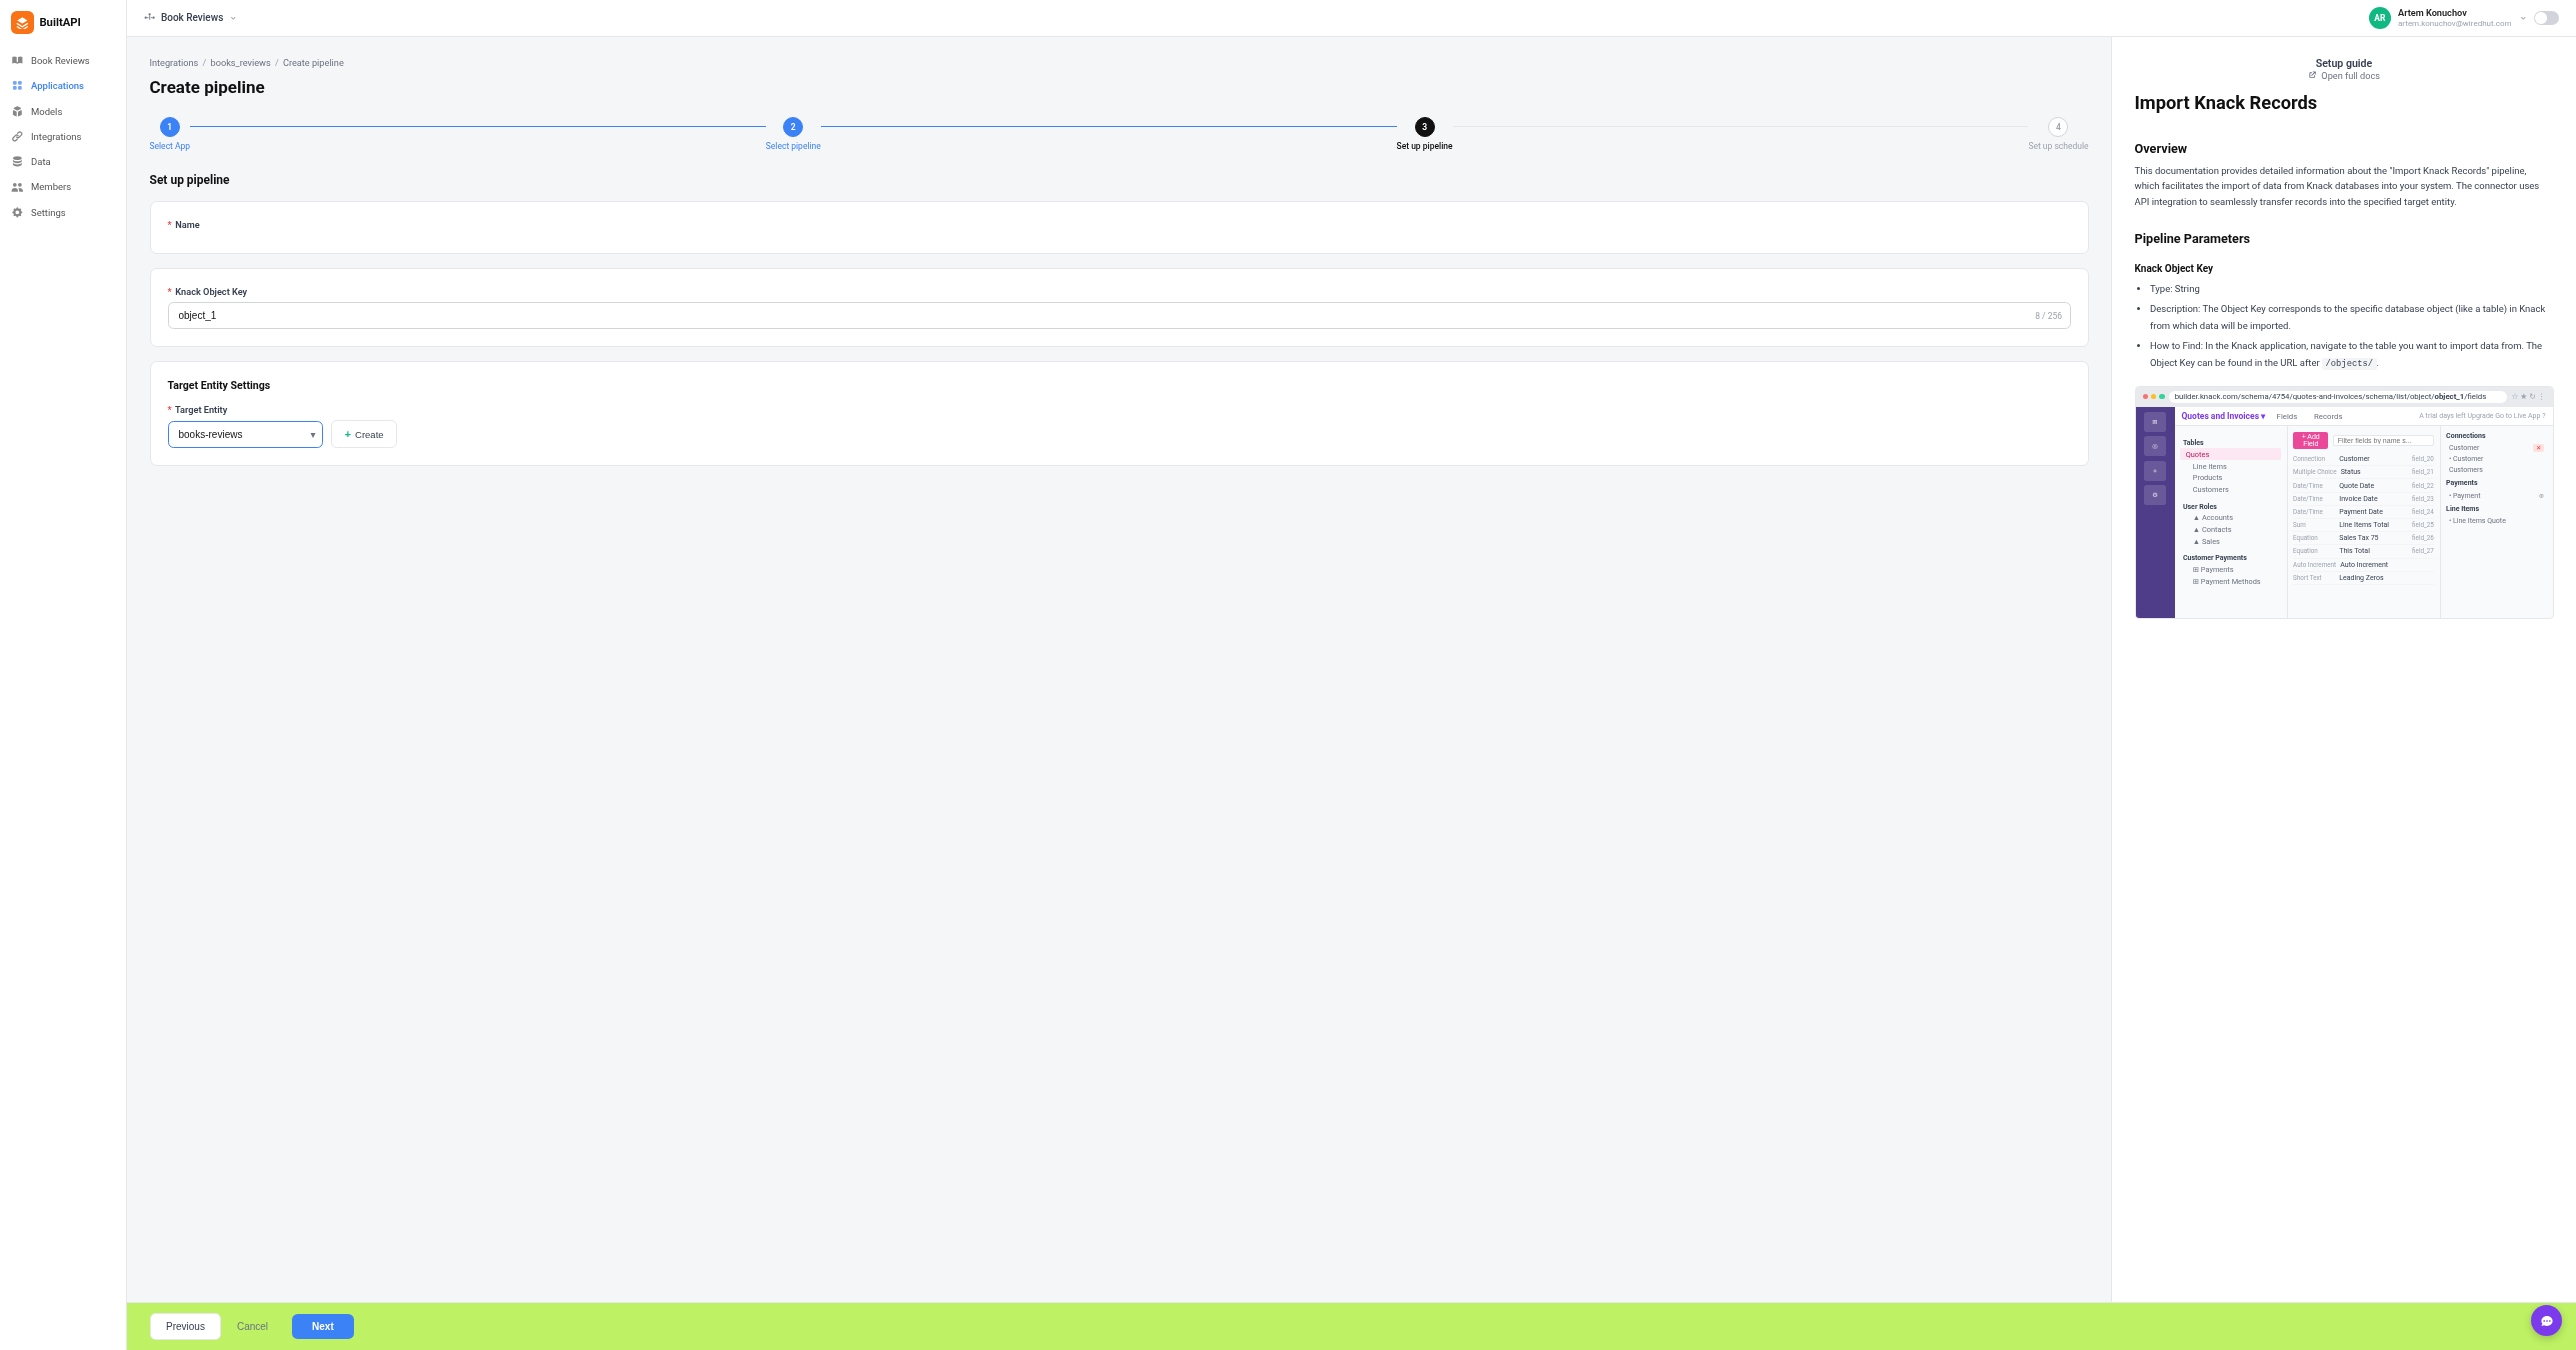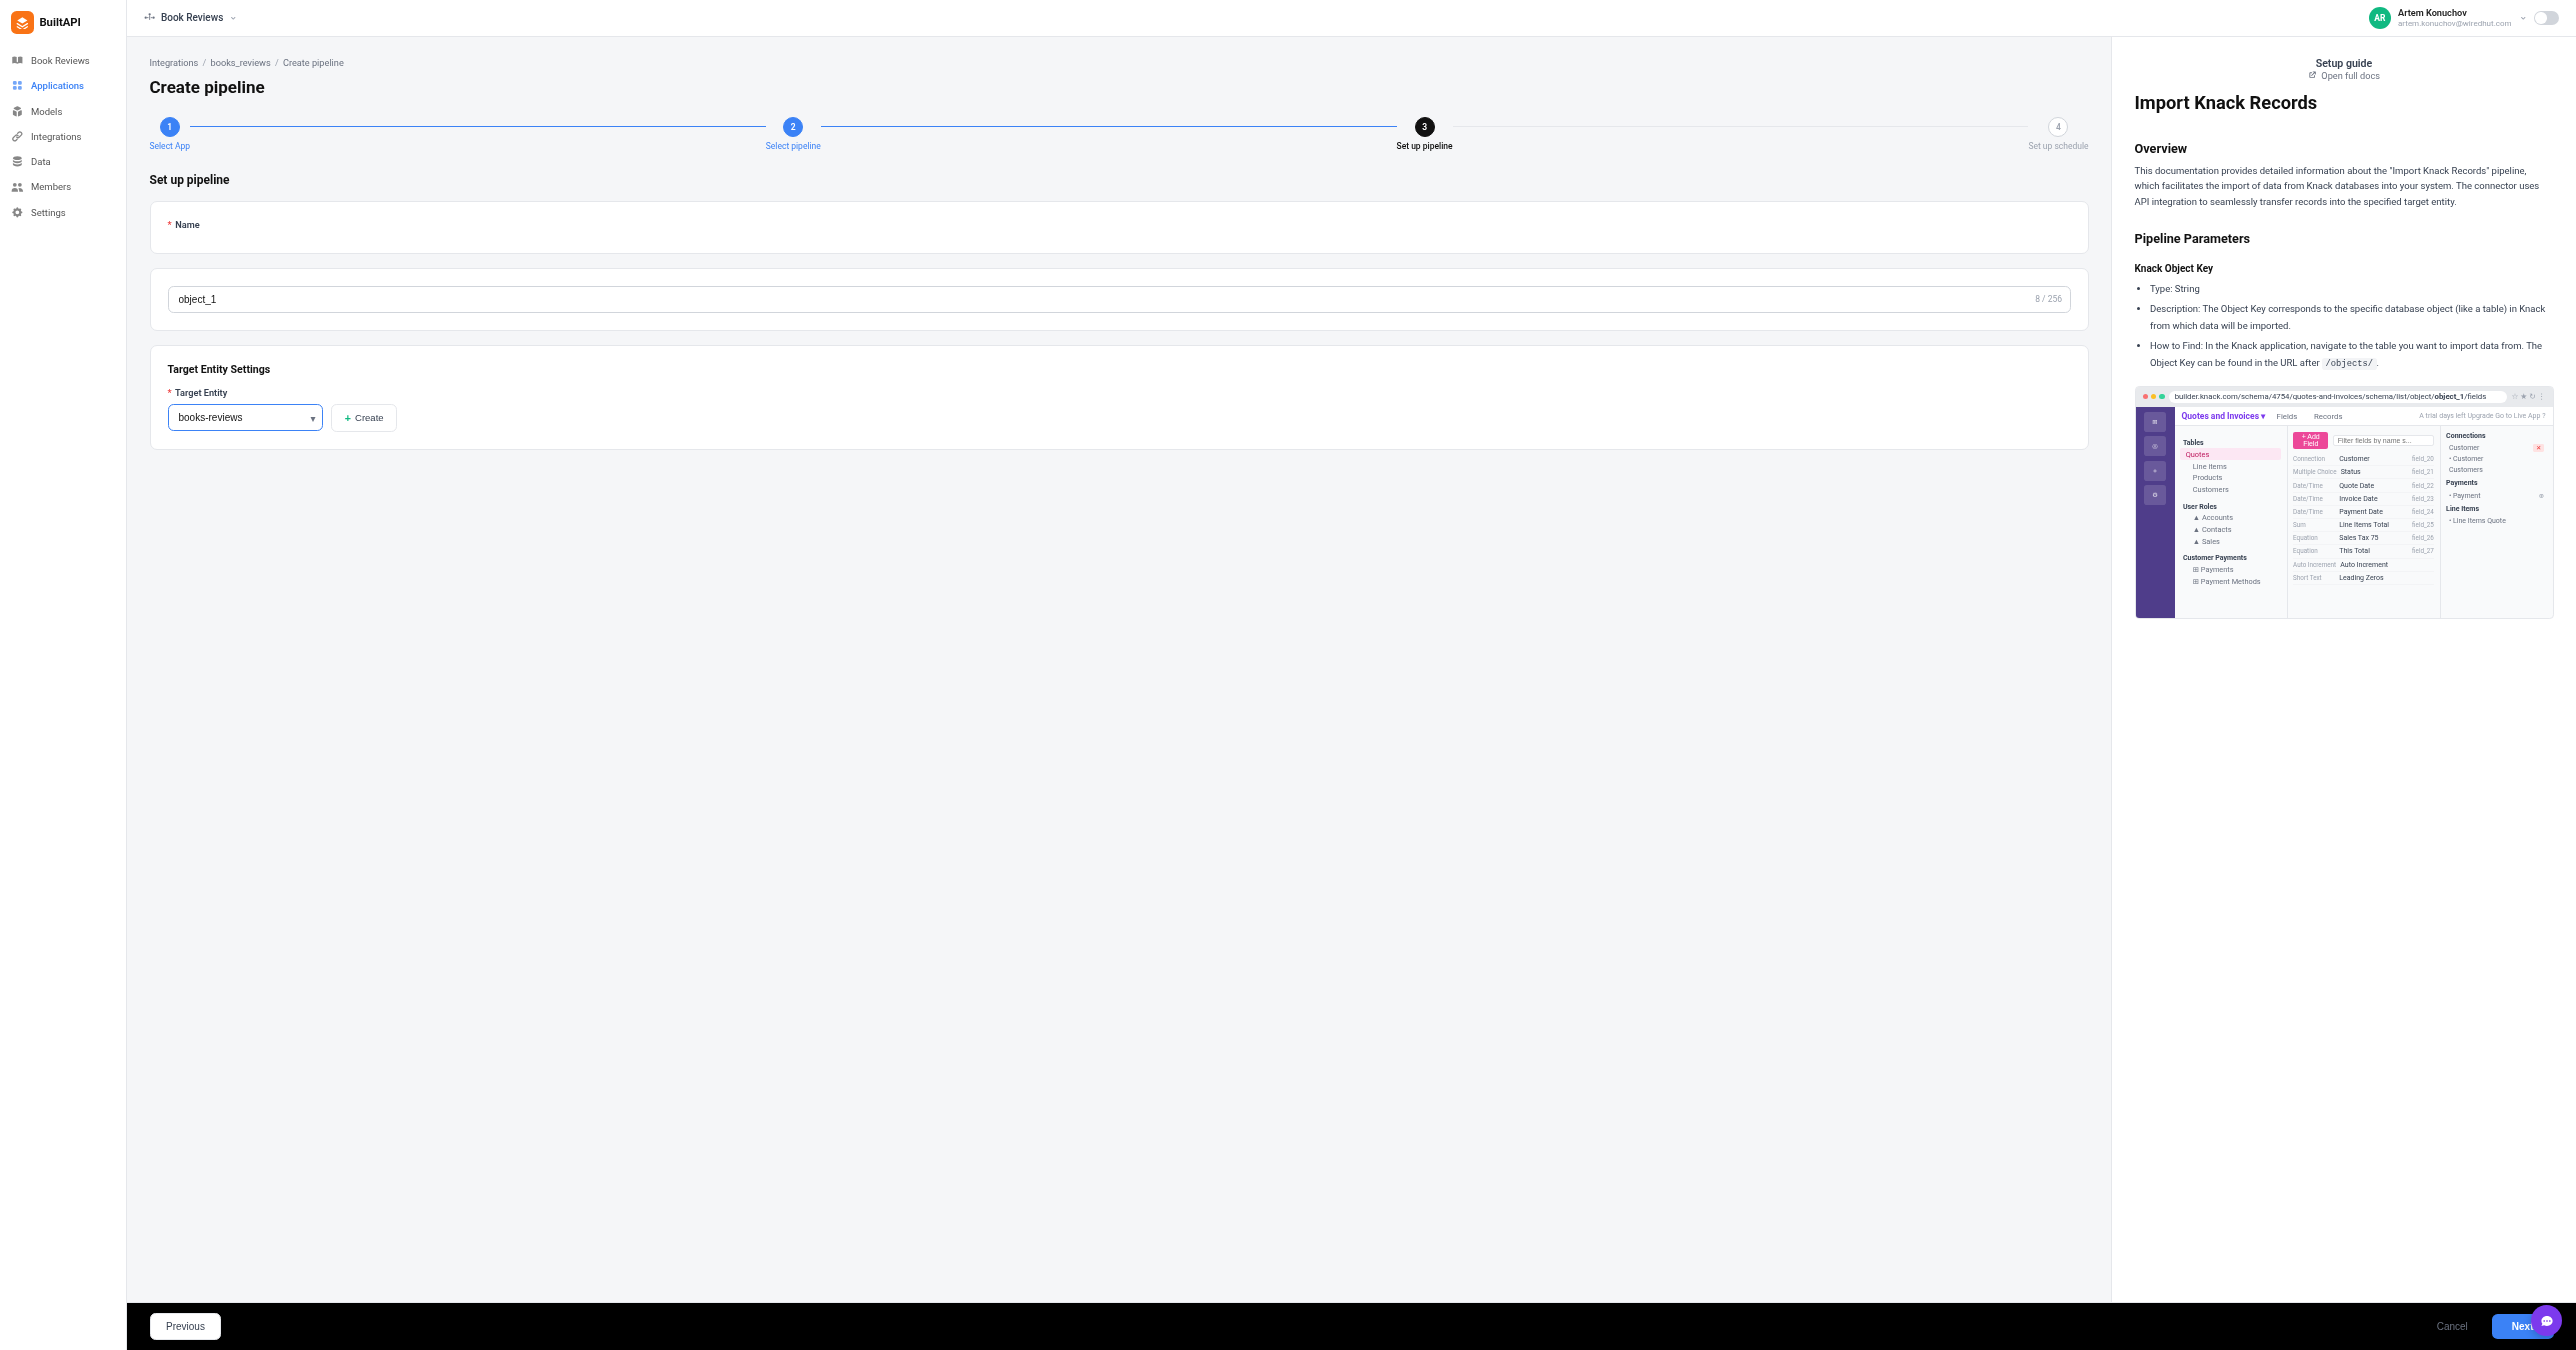--- a/index.html
+++ b/index.html
@@ -296,26 +296,26 @@
       border-radius: 5.6px;
       font-size: 9.5px;
       color: #374151;
       cursor: pointer;
       font-weight: 500;
     }
     .plus-icon { color: #10b981; font-weight: 700; font-size: 10.6px; }
 
     
     #bottom-bar {
-      background: #000000;
+      background: #bef264;
       border-top: 0.7px solid #e5e7eb;
       padding: 10px 22.5px;
       display: flex;
       align-items: center;
-      justify-content: space-between;
+      justify-content: flex-start;
     }
     .btn-prev {
       padding: 7px 15.5px;
       border: 0.7px solid #e5e7eb;
       background: #fff;
       border-radius: 5.6px;
       font-size: 10px;
       color: #374151;
       cursor: pointer;
       font-weight: 500;
@@ -727,20 +727,24 @@
         <div class="form-group">
           <label class="form-label">
             <span class="required-star">*</span>
             <span>Name</span>
           </label>
         </div>
       </div>
 
       <div class="form-card">
         <div class="form-group">
+          <label class="form-label">
+            <span class="required-star">*</span>
+            <span>Knack Object Key</span>
+          </label>
           <div class="input-with-counter">
             <input class="form-input" type="text" style="padding-right: 49px;" value="object_1">
             <span class="char-counter">8 / 256</span>
           </div>
         </div>
       </div>
 
       <div class="form-card">
         <div class="group-title">Target Entity Settings</div>
         <div class="form-group">

